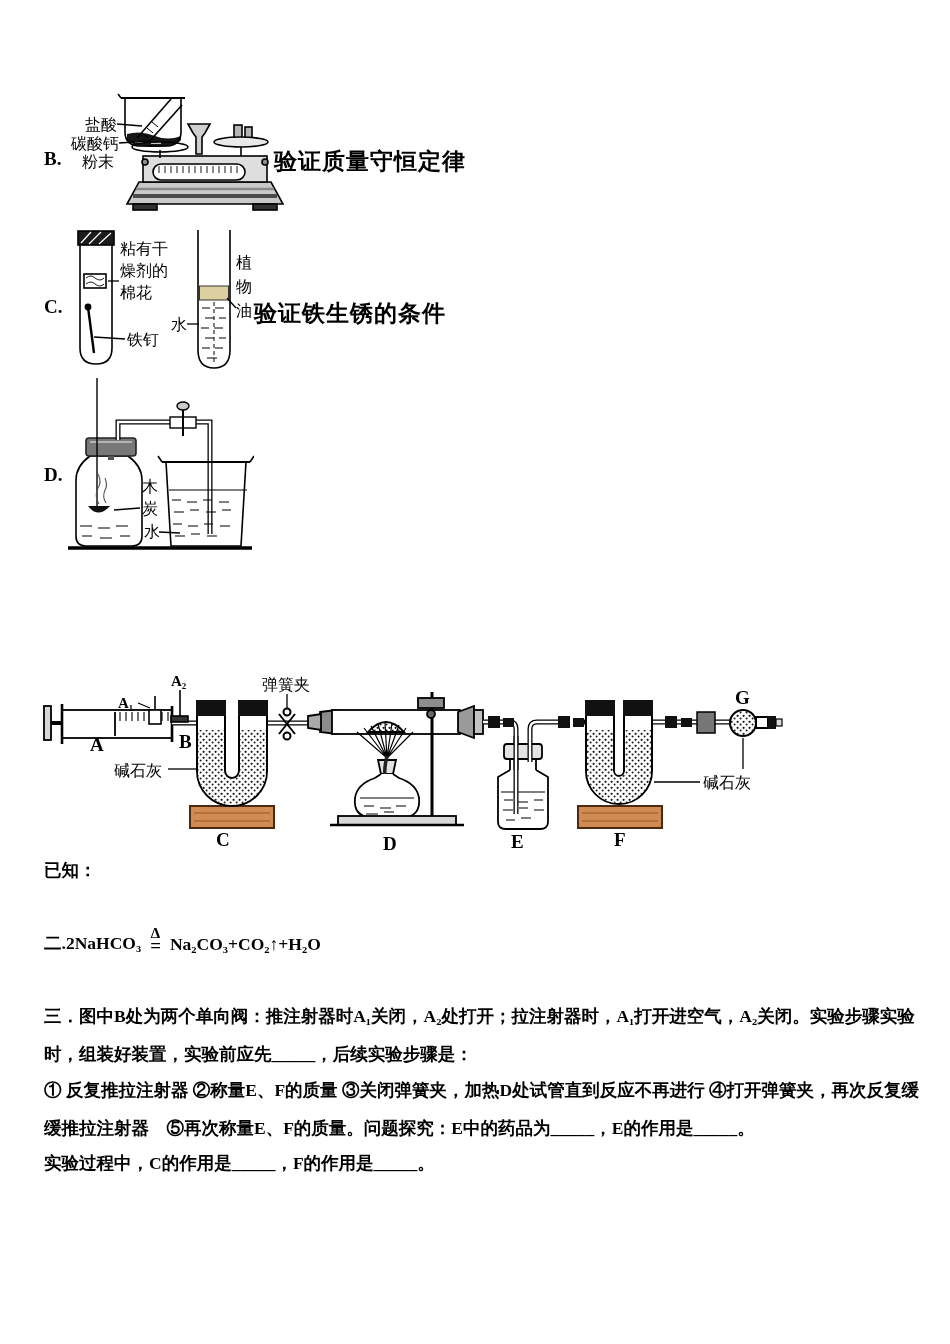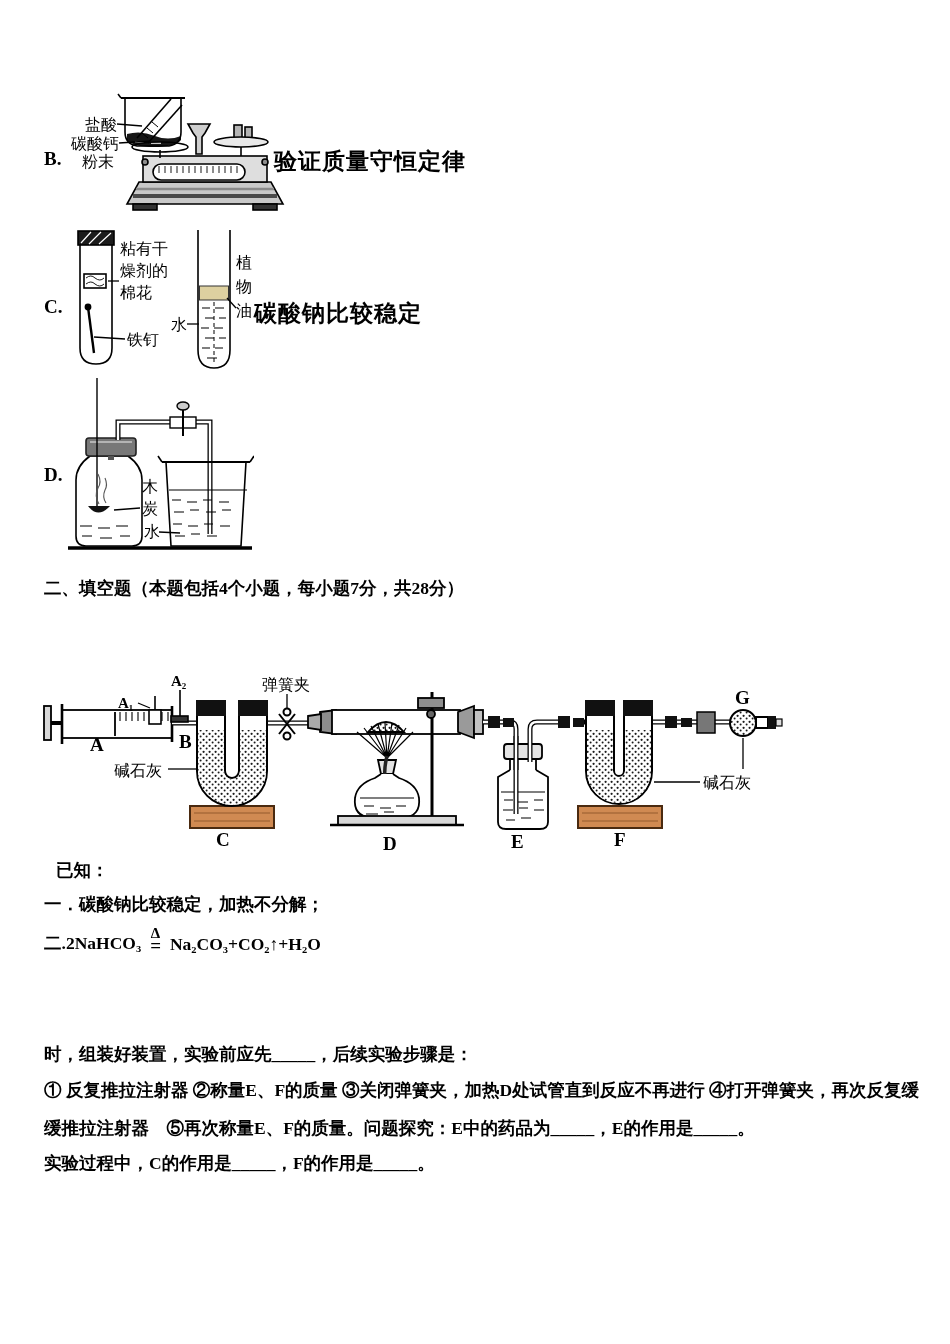--- a/index.html
+++ b/index.html
@@ -92,21 +92,21 @@
       <path d="M127,80h8 M140,80h9 M130,90h9 M144,90h7 M126,100h8 M139,100h9 M130,110h9 M144,110h7 M127,120h8 M140,120h8 M132,130h10" stroke-width="1.1"></path>
       <line x1="139" y1="74" x2="139" y2="134" stroke-width="1" stroke-dasharray="4 3"></line>
     </g>
     <text x="96" y="102" class="dl">水</text>
     <line x1="112" y1="96" x2="124" y2="96" stroke="#000" stroke-width="1.3"></line>
     <text x="161" y="40" class="dl">植</text>
     <text x="161" y="64" class="dl">物</text>
     <text x="161" y="88" class="dl">油</text>
     <line x1="152" y1="70" x2="161" y2="80" stroke="#000" stroke-width="1.3"></line>
   </svg>
-  <div class="abs cap" style="left:254px;top:298px">碳酸钠比较稳定</div>
+  <div class="abs cap" style="left:254px;top:298px">验证铁生锈的条件</div>
 
   <div class="abs opt" style="left:44px;top:464px">D.</div>
 
   <svg class="abs" style="left:68px;top:378px" width="186" height="180" viewBox="0 0 186 180">
     <line x1="0" y1="170" x2="184" y2="170" stroke="#000" stroke-width="3.5"></line>
 
     <g stroke="#000" fill="none" stroke-width="1.6">
       <path d="M22,78 Q8,88 8,102 V158 Q8,168 18,168 H64 Q74,168 74,158 V102 Q74,88 60,78 Z" fill="#fff"></path>
       <path d="M12,148h12 M30,150h12 M48,148h12 M14,158h10 M32,160h12 M52,158h10" stroke-width="1.1"></path>
       <rect x="18" y="60" width="50" height="18" rx="3" fill="#787878" stroke="#222"></rect>
@@ -134,21 +134,20 @@
       <line x1="182" y1="84" x2="186" y2="78"></line>
       <path d="M101,112h78 M104,122h9 M119,124h10 M135,122h9 M151,124h10 M106,134h10 M122,132h9 M138,134h10 M154,132h9 M105,146h9 M120,148h10 M136,146h9 M152,148h10 M107,158h10 M123,156h9 M139,158h10" stroke-width="1.1"></path>
     </g>
     <text x="74" y="114" class="dl">木</text>
     <text x="74" y="136" class="dl">炭</text>
     <line x1="46" y1="132" x2="72" y2="130" stroke="#000" stroke-width="1.3"></line>
     <text x="76" y="159" class="dl">水</text>
     <line x1="91" y1="154" x2="112" y2="155" stroke="#000" stroke-width="1.3"></line>
   </svg>
 
-  <div class="abs t" style="left:44px;top:576px">二、填空题（本题包括4个小题，每小题7分，共28分）</div>
 
   <svg class="abs" style="left:40px;top:666px" width="880" height="192" viewBox="0 0 880 192">
     <defs>
       <pattern id="sp1" width="6" height="6" patternUnits="userSpaceOnUse">
         <rect width="6" height="6" fill="#fff"></rect>
         <circle cx="1.6" cy="1.8" r="1.1" fill="#1a1a1a"></circle>
         <circle cx="4.6" cy="4.4" r="1" fill="#1a1a1a"></circle>
       </pattern>
     </defs>
 
@@ -288,32 +287,32 @@
       <rect x="716" y="51" width="12" height="11" fill="#fff"></rect>
       <rect x="728" y="50" width="8" height="13" fill="#111" stroke="none"></rect>
       <rect x="736" y="53" width="6" height="7" fill="#ddd" stroke="#000" stroke-width="1.2"></rect>
     </g>
     <text x="695" y="38" class="lt">G</text>
     <line x1="703" y1="72" x2="703" y2="103" stroke="#000" stroke-width="1.3"></line>
     <line x1="614" y1="116" x2="660" y2="116" stroke="#000" stroke-width="1.3"></line>
     <text x="663" y="122" class="dl">碱石灰</text>
   </svg>
 
-  <div class="abs t" style="left:56px;top:858px">已知：</div>
-  <div class="abs t" style="left:44px;top:892px">一．碳酸钠比较稳定，加热不分解；</div>
+  <div class="abs t" style="left:44px;top:858px">已知：</div>
 
   <div class="abs" style="left:44px;top:926px">
     <div class="eqrow">
       <span class="t">二.2NaHCO₃</span>
       <span class="dstack">
         <span class="dtop">Δ</span>
         <span class="dbot">=</span>
       </span>
       <span class="t">Na₂CO₃+CO₂↑+H₂O</span>
     </div>
   </div>
 
+  <div class="abs t" style="left:44px;top:1004px">三．图中B处为两个单向阀：推注射器时A₁关闭，A₂处打开；拉注射器时，A₁打开进空气，A₂关闭。实验步骤实验</div>
   <div class="abs t" style="left:44px;top:1078px">① 反复推拉注射器 ②称量E、F的质量 ③关闭弹簧夹，加热D处试管直到反应不再进行  ④打开弹簧夹，再次反复缓</div>
   <div class="abs t" style="left:44px;top:1042px">时，组装好装置，实验前应先_____，后续实验步骤是：</div>
   <div class="abs t" style="left:44px;top:1151px">实验过程中，C的作用是_____，F的作用是_____。</div>
   <div class="abs t" style="left:44px;top:1116px">缓推拉注射器　⑤再次称量E、F的质量。问题探究：E中的药品为_____，E的作用是_____。</div>
 
 </div>
 
 </body></html>

